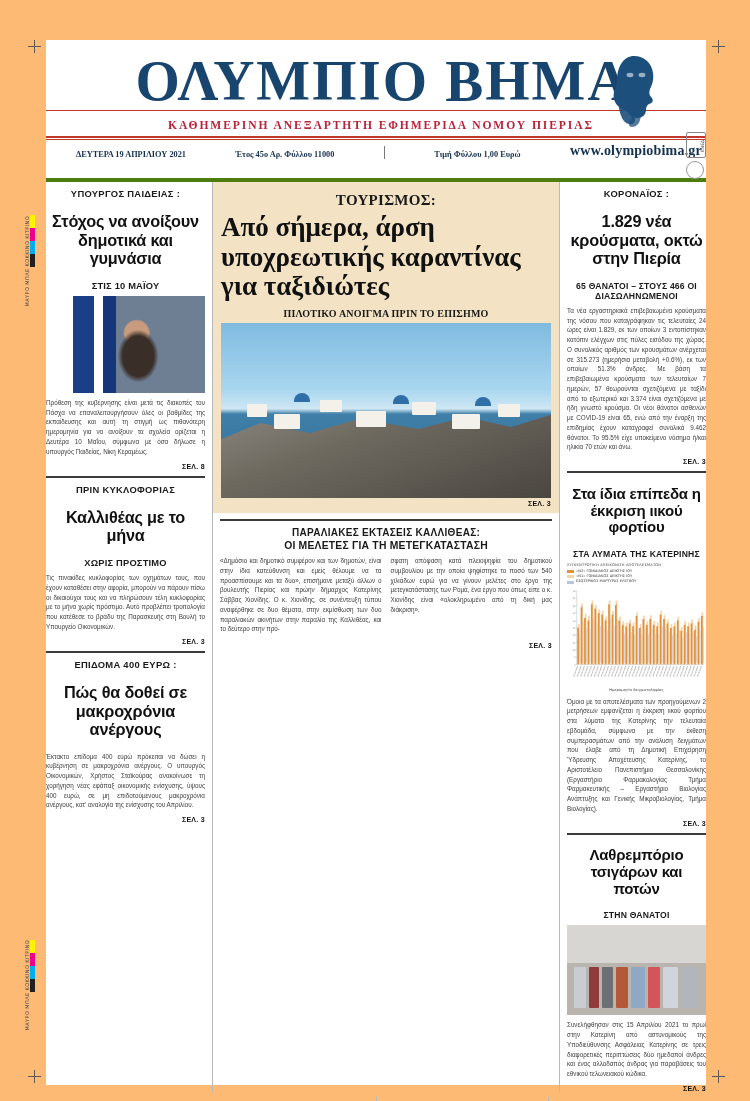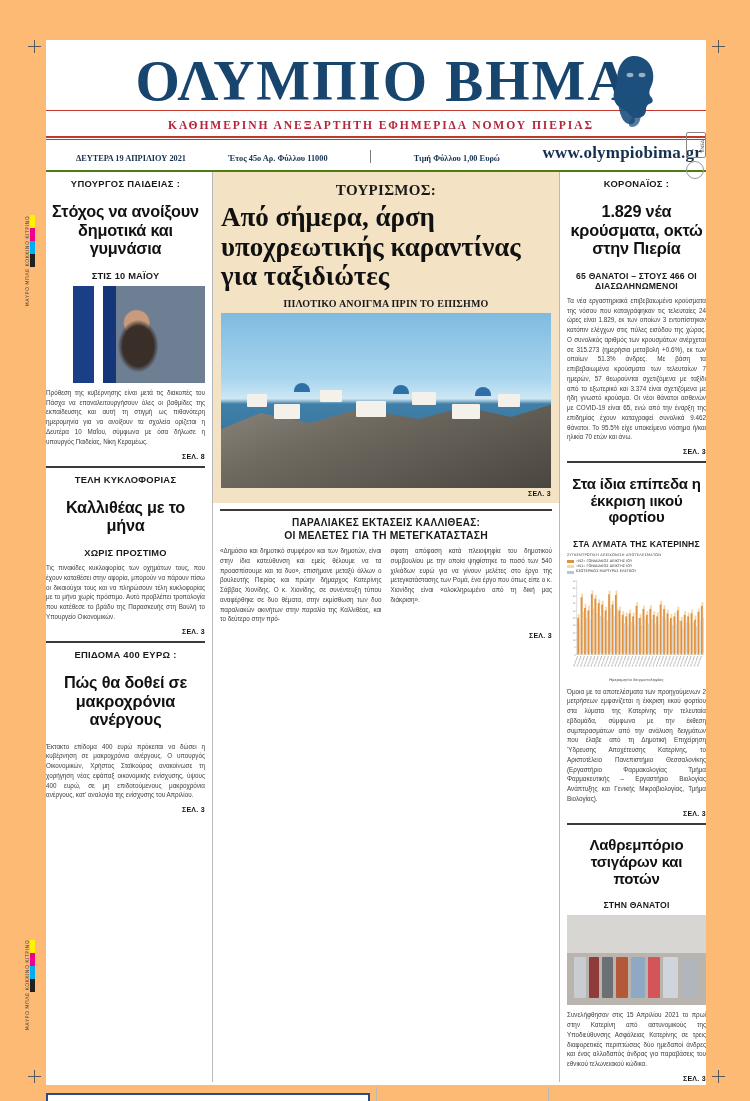--- a/index.html
+++ b/index.html
@@ -57,21 +57,21 @@
   .mast-rule { height:1.4px; background:#c0392b; margin:1px 0 0 0; }
   .mast-rule.thin { height:.7px; background:#c0392b; margin-top:1.5px;}
   .mast-info {
     display:flex; align-items:flex-end; justify-content:space-between;
     font-family:"Liberation Serif", serif;
     padding:3px 4px 3px 30px;
     font-size:8.3px; color:#15314f; font-weight:bold;
   }
   .mast-info .slot { white-space:nowrap; }
   .mast-info .sep { width:1px; height:13px; background:#7a7a7a; }
-  .mast-site { font-size:17px; letter-spacing:.2px; }
+  .mast-site { font-size:14px; letter-spacing:.2px; }
 
   .zeus {
     position:absolute; right:38px; top:10px;
     width:64px; height:84px;
   }
   .ena-badge {
     position:absolute; right:-2px; top:92px; width:22px; text-align:center;
   }
   .ena-badge .b1 {
     width:20px; height:26px; border:1px solid #888; border-radius:2px;
@@ -79,22 +79,22 @@
     justify-content:center; padding-bottom:2px;
     writing-mode:vertical-rl; transform:rotate(180deg);
   }
   .ena-badge .b2 {
     margin-top:3px; width:18px; height:18px; border-radius:50%;
     border:1px solid #999;
   }
 
   
   .grid-top {
-    display:flex; gap:0; margin-top:4px;
-    border-top:2px solid #4d7c0f;
+    display:flex; gap:0; margin-top:16px;
+    border-top:4px solid #4d7c0f;
   }
   .col { position:relative; }
   .col-left   { width:166px; padding:0 7px 0 0; }
   .col-mid    { width:348px; padding:0 7px; border-left:1px solid #b9b9b9; border-right:1px solid #b9b9b9;}
   .col-right  { width:146px; padding:0 0 0 7px; }
 
   
   .kicker {
     text-align:center; font-weight:bold; color:#1a1a1a;
     font-size:9.4px; letter-spacing:.3px; margin:6px 0 2px;
@@ -254,21 +254,21 @@
           <h2 class="head-lg">Στόχος να ανοίξουν δημοτικά και γυμνάσια</h2>
           <div class="subhead">ΣΤΙΣ 10 ΜΑΪΟΥ</div>
           <div class="ph-karamanli"></div>
           <p class="body-text">Πρόθεση της κυβέρνησης είναι μετά τις διακοπές του Πάσχα να επαναλειτουργήσουν όλες οι βαθμίδες της εκπαίδευσης και αυτή τη στιγμή ως πιθανότερη ημερομηνία για να ανοίξουν τα σχολεία ορίζεται η Δευτέρα 10 Μαΐου, σύμφωνα με όσα δήλωσε η υπουργός Παιδείας, Νίκη Κεραμέως.</p>
           <span class="sel">ΣΕΛ. 8</span>
         </article>
 
         <hr class="hr-bold">
 
         <article>
-          <div class="kicker">ΤΕΛΗ ΚΥΚΛΟΦΟΡΙΑΣ</div>
+          <div class="kicker">ΠΡΙΝ ΚΥΚΛΟΦΟΡΙΑΣ</div>
           <h2 class="head-lg">Καλλιθέας με το μήνα</h2>
           <div class="subhead">ΧΩΡΙΣ ΠΡΟΣΤΙΜΟ</div>
           <p class="body-text">Τις πινακίδες κυκλοφορίας των οχημάτων τους, που έχουν καταθέσει στην αφορία, μπορούν να πάρουν πίσω οι δικαιούχοι τους και να πληρώσουν τέλη κυκλοφορίας με το μήνα χωρίς πρόστιμο. Αυτό προβλέπει τροπολογία που κατέθεσε το βράδυ της Παρασκευής στη Βουλή το Υπουργείο Οικονομικών.</p>
           <span class="sel">ΣΕΛ. 3</span>
         </article>
 
         <hr class="hr-bold">
 
         <article>
           <div class="kicker">ΕΠΙΔΟΜΑ 400 ΕΥΡΩ :</div>

